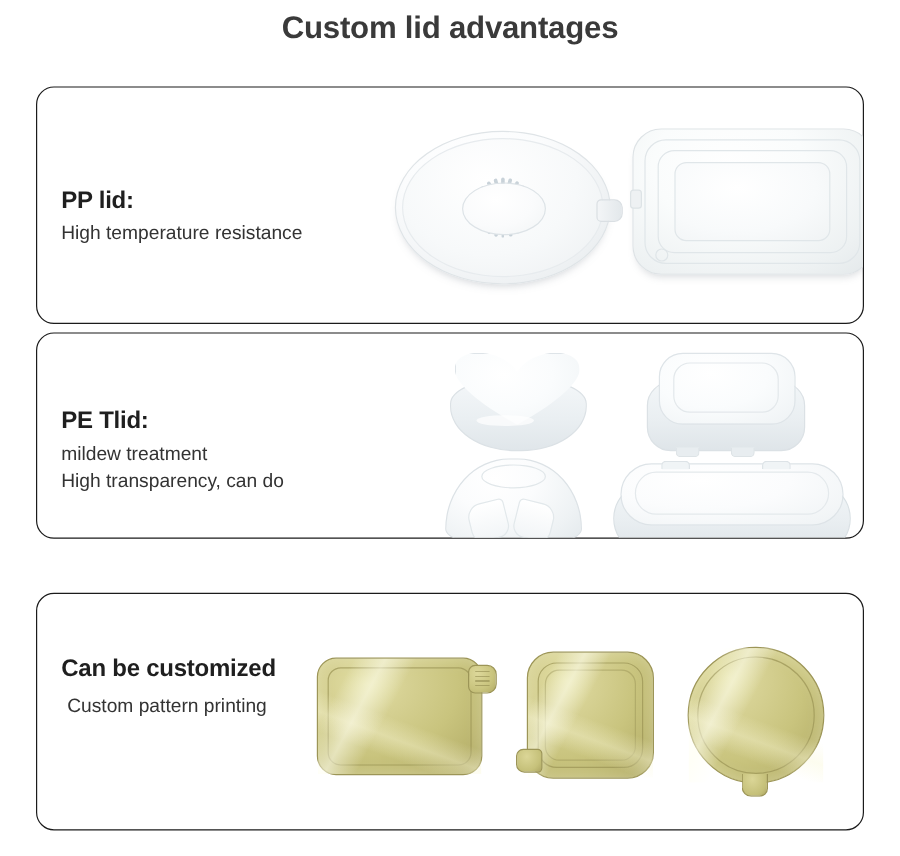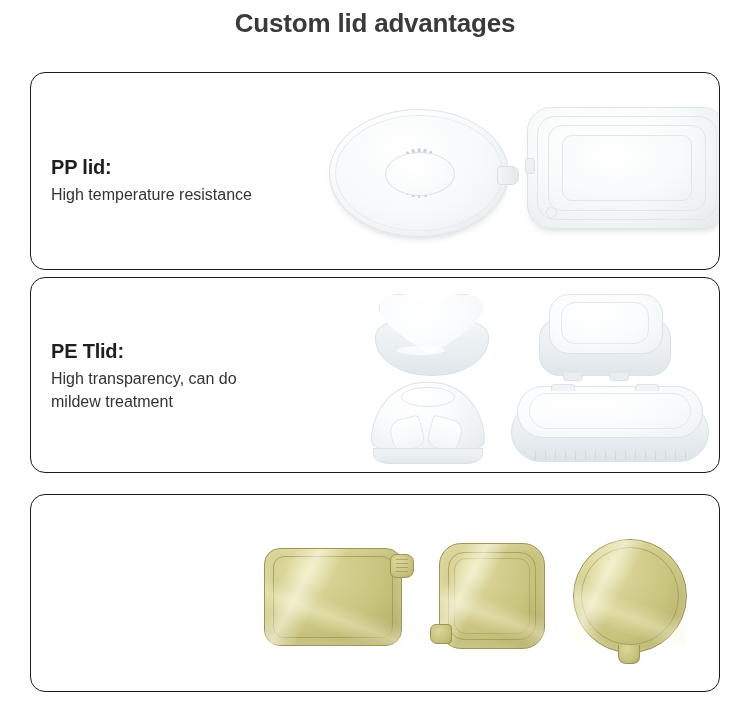--- a/index.html
+++ b/index.html
@@ -35,21 +35,21 @@
     position: absolute;
     left: 30px;
     width: 690px;
     border: 1.4px solid #1b1b1b;
     border-radius: 15px;
     box-sizing: border-box;
     background: #ffffff;
     overflow: hidden;
   }
   #panel-1 { top: 57px;  height: 198px; margin-top: 15px; }
-  #panel-2 { top: 277px; height: 196px; }
+  #panel-2 { top: 277px; height: 172px; }
   #panel-3 { top: 494px; height: 198px; }
 
   .panel-text {
     position: absolute;
     left: 20px;
     color: #2e2e2e;
   }
   .panel-heading {
     font-size: 20px;
     font-weight: bold;
@@ -390,22 +390,22 @@
       </div>
     </div>
 
   </div>
 </div>
 
 <div class="panel" id="panel-2">
 
   <div class="panel-text">
     <div class="panel-heading">PE Tlid:</div>
+    <div class="panel-desc">mildew treatment</div>
     <div class="panel-desc">High transparency, can do</div>
-    <div class="panel-desc">mildew treatment</div>
   </div>
 
   <div class="products">
 
     <div class="prod" style="left:-348px; top:16px;">
       <div class="lid-heart">
         <div class="base"></div>
         <div class="htop"></div>
         <div class="hl"></div>
       </div>
@@ -441,20 +441,22 @@
         <div class="ribs"></div>
       </div>
     </div>
 
   </div>
 </div>
 
 <div class="panel" id="panel-3">
 
   <div class="panel-text">
+    <div class="panel-heading">Can be customized</div>
+    <div class="panel-desc">Custom pattern printing</div>
   </div>
 
   <div class="products">
 
     <div class="prod" style="left:-455px; top:53px;">
       <div class="gold-base gold-rect">
         <div class="gold-inner"></div>
         <div class="gold-sheen"></div>
         <div class="tab">
             <i></i>

